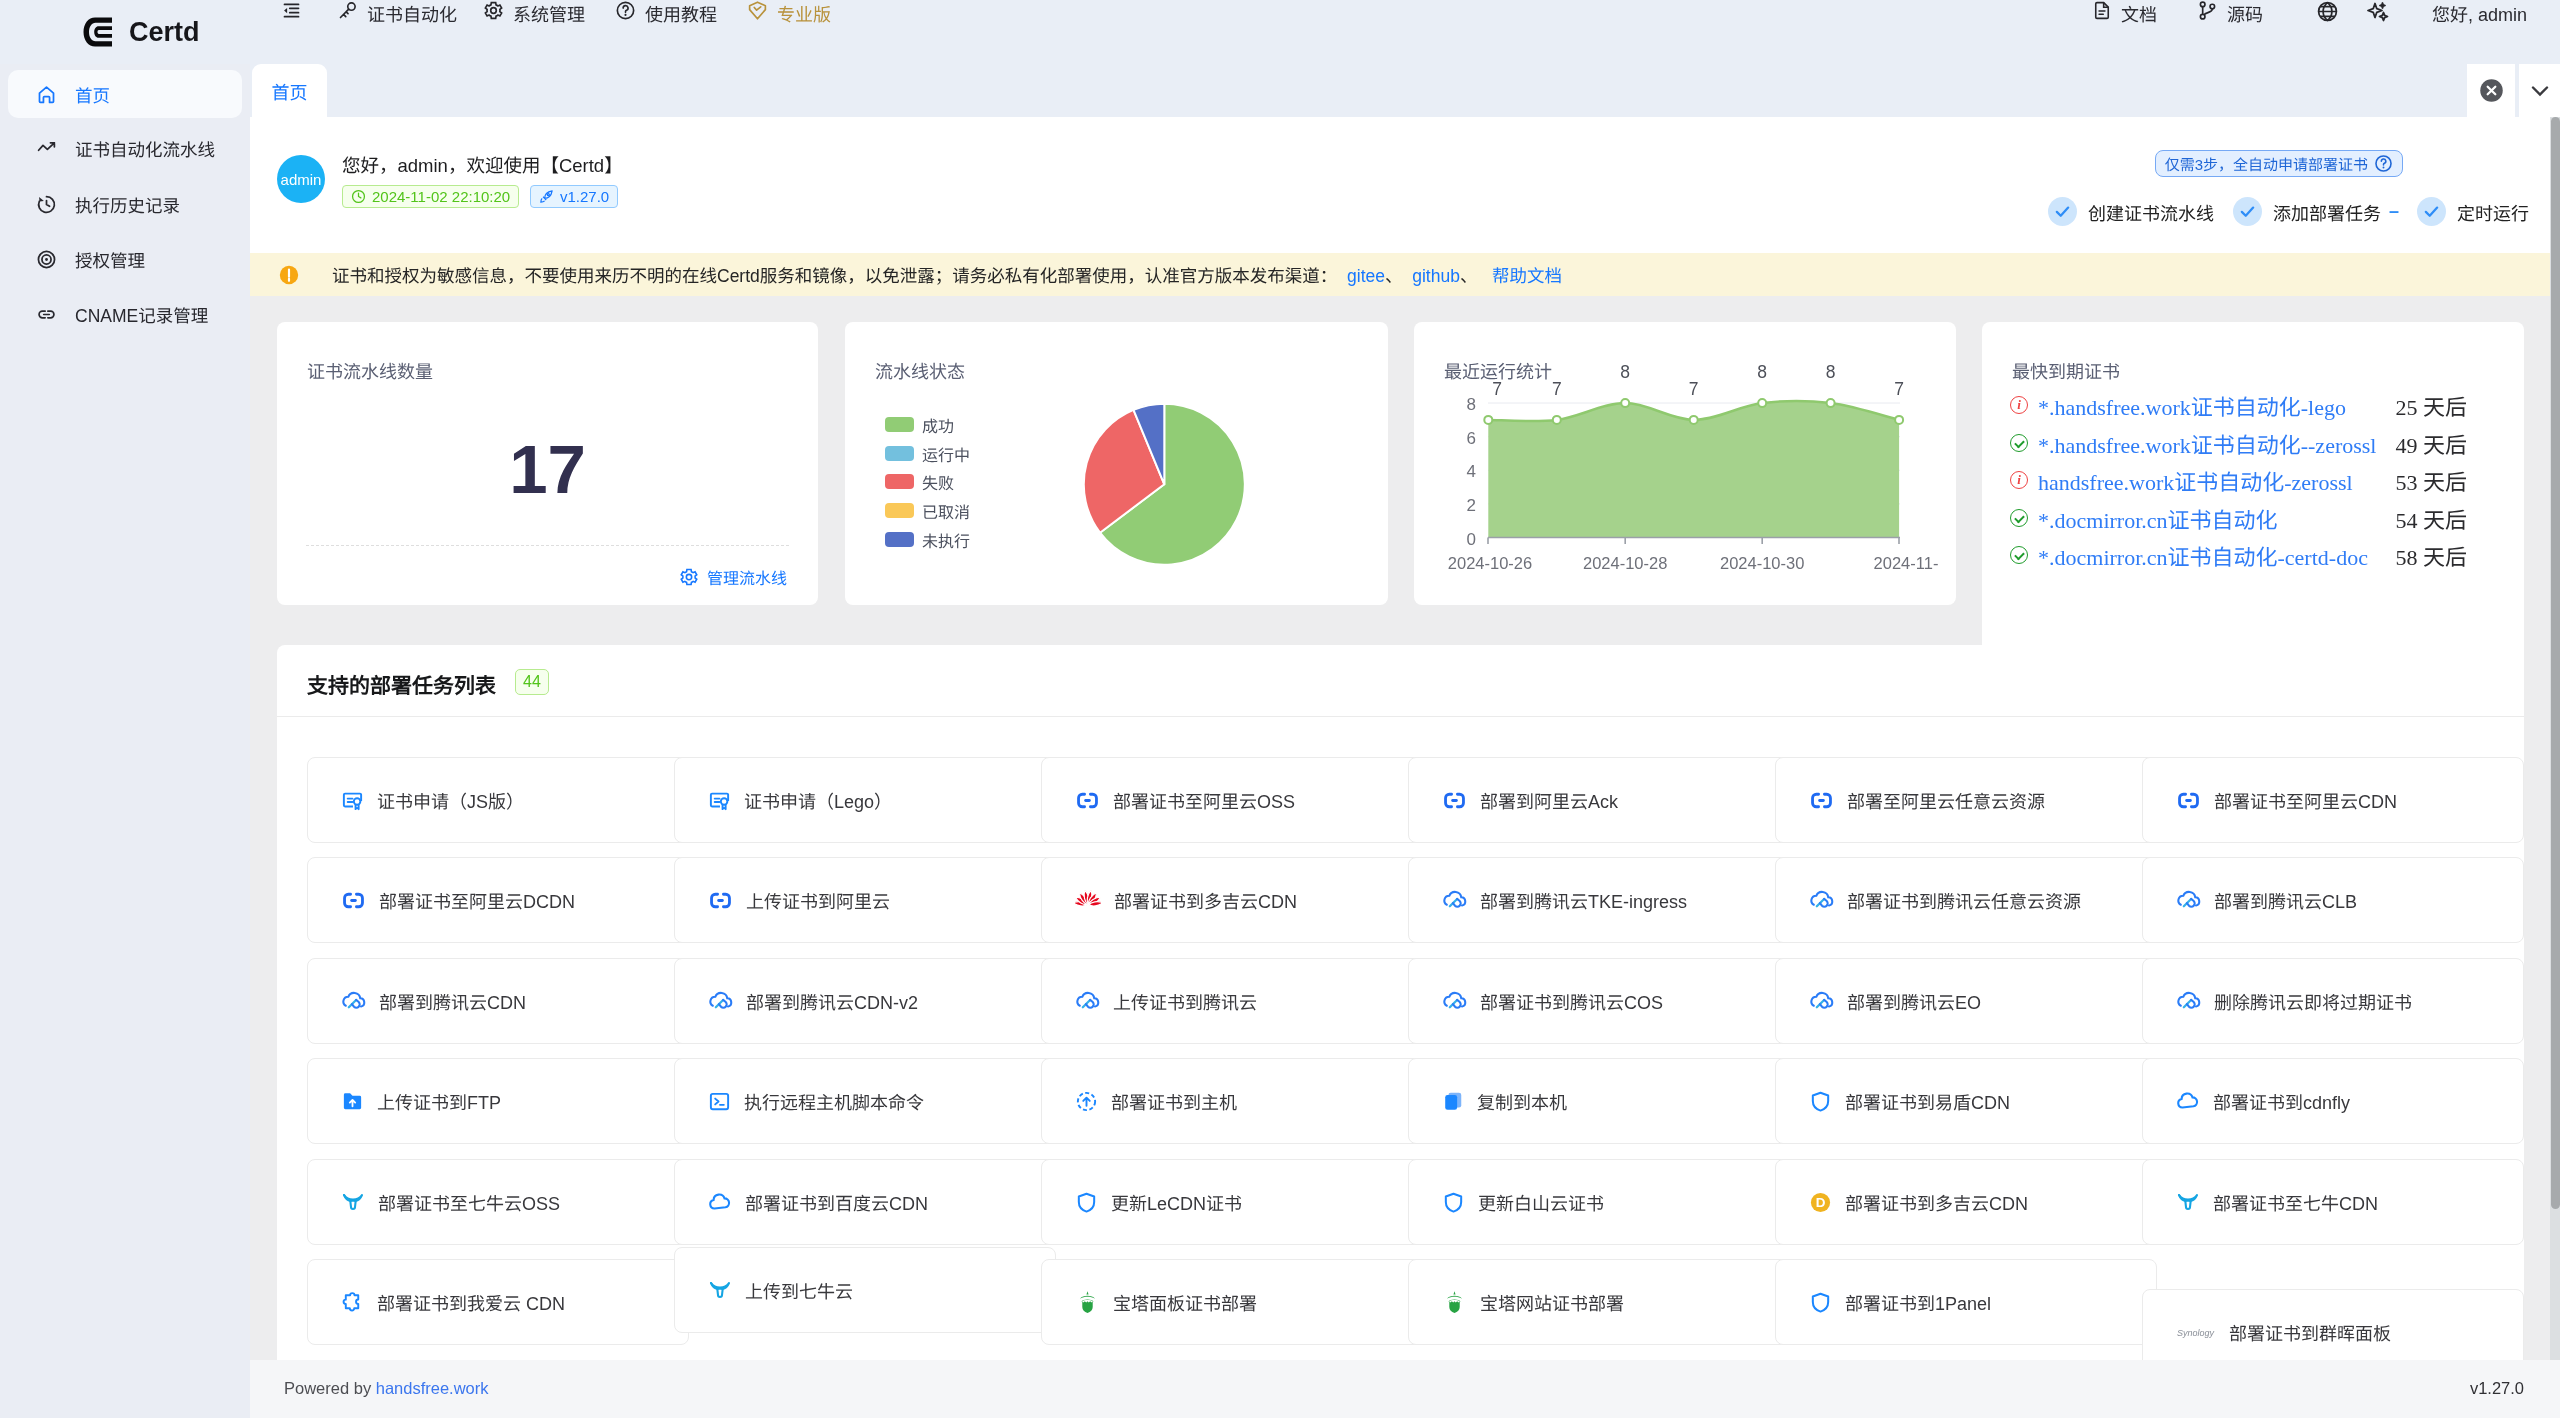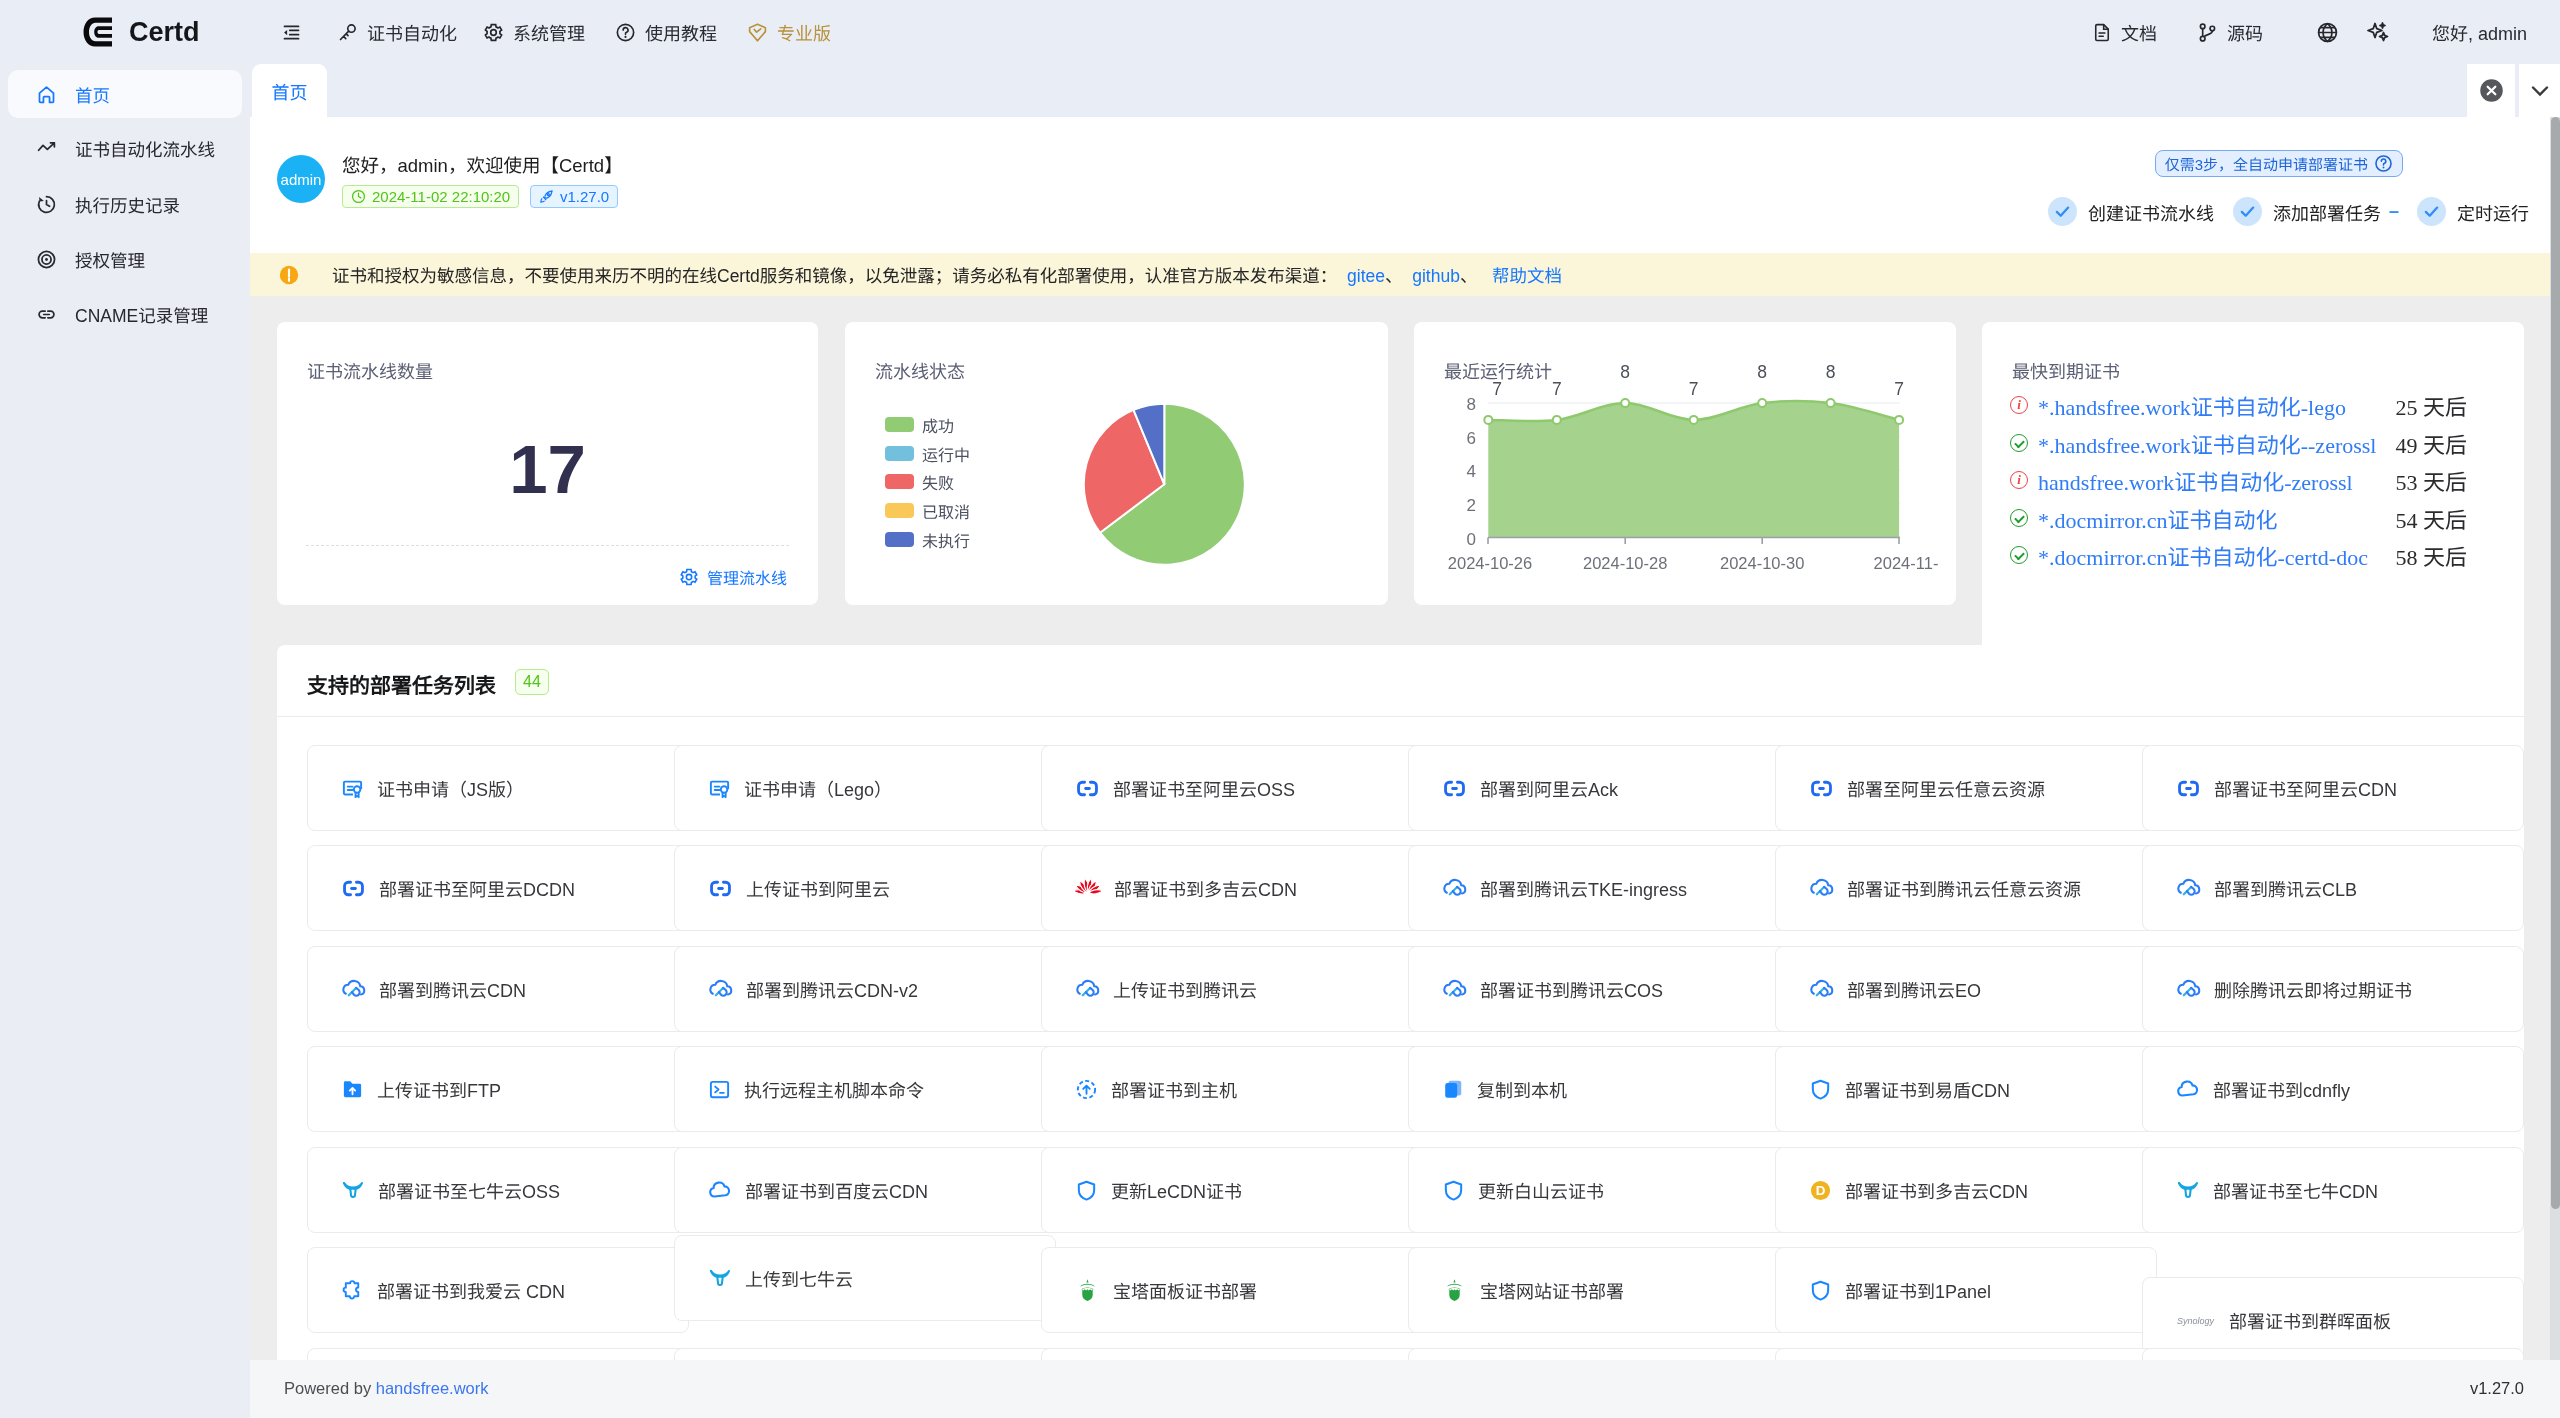--- a/index.html
+++ b/index.html
@@ -5,21 +5,21 @@
 <style>
 * { margin:0; padding:0; box-sizing:border-box; }
 html,body { width:2560px; height:1418px; overflow:hidden; }
 body { font-family:"Liberation Sans",sans-serif; background:#ededee; position:relative; color:#1f1f1f; }
 .abs { position:absolute; }
 svg { display:block; }
 
 #header { left:0; top:0; width:2560px; height:64px; background:#e9eef6; }
 #header .logo { position:absolute; left:81px; top:14px; }
 #header .brand { position:absolute; left:129px; top:17px; font-size:27px; font-weight:bold; color:#16161a; }
-.hmenu { position:absolute; top:0; height:64px; display:flex; align-items:center; gap:9px; font-size:18px; color:#2a2a30; }
+.hmenu { position:absolute; top:0; height:64px; display:flex; align-items:flex-start; gap:9px; font-size:18px; color:#2a2a30; }
 .hmenu svg { flex:none; }
 .gold { color:#b8923c; }
 
 #sidebar { left:0; top:64px; width:250px; height:1354px; background:#eaedf4; }
 .smenu { position:absolute; left:8px; width:234px; height:48px; display:flex; align-items:center; gap:18px; padding-left:28px; font-size:17.5px; color:#28282e; border-radius:10px; }
 .smenu.active { background:#f8fafd; color:#1677ff; }
 
 #tabbar { left:250px; top:64px; width:2310px; height:53px; background:#e9eef6; }
 .tab { position:absolute; left:2px; top:0; width:75px; height:53px; background:#fff; border-radius:9px 9px 0 0; display:flex; align-items:center; justify-content:center; color:#1677ff; font-size:18px; }
 .tbtn { position:absolute; top:0; height:53px; background:#fff; display:flex; align-items:center; justify-content:center; }
@@ -46,21 +46,21 @@
 .ci { width:18px; height:18px; border-radius:50%; flex:none; position:relative; }
 .ci.red { border:1.8px solid #ef4242; }
 .ci.red::after { content:"i"; position:absolute; left:0; top:0; width:100%; height:100%; display:flex; align-items:center; justify-content:center; color:#ef4242; font-size:13px; font-style:italic; font-weight:bold; }
 .ci.green { border:1.8px solid #1f9c2c; }
 .ci.green::after { content:""; position:absolute; left:4px; top:4.5px; width:7px; height:4px; border-left:2px solid #1f9c2c; border-bottom:2px solid #1f9c2c; transform:rotate(-45deg); }
 
 #taskpanel { left:277px; top:645px; width:2247px; height:773px; background:#fff; border-radius:8px 8px 0 0; }
 .ptitle { position:absolute; left:30px; top:24px; font-size:21px; font-weight:bold; color:#17181a; }
 .badge44 { position:absolute; left:238px; top:24px; height:26px; padding:0 7px; border:1px solid #b7eb8f; background:#f6ffed; color:#52c41a; font-size:16px; border-radius:5px; display:flex; align-items:center; }
 .pline { position:absolute; left:0; top:71px; width:2247px; height:1px; background:#ebebeb; }
-.tcard { position:absolute; width:382px; height:86px; background:#fff; border:1px solid #ebebeb; border-radius:8px; display:flex; align-items:center; padding-left:33px; gap:13px; font-size:18px; color:#38383c; }
+.tcard { position:absolute; width:382px; height:86px; background:#fff; border:1px solid #ebebeb; border-radius:8px; display:flex; align-items:center; padding-left:33px; gap:13px; font-size:18px; color:#38383c;margin-top:12px; }
 .tcard svg { flex:none; }
 
 #footer { left:250px; top:1360px; width:2310px; height:58px; background:#f5f6f8; font-size:16.5px; }
 #footer .pw { position:absolute; left:34px; top:19px; color:#4c4d52; }
 #footer .pw a { color:#3b76ee; text-decoration:none; }
 #footer .ver { position:absolute; right:36px; top:19px; color:#303034; }
 </style>
 </head>
 <body>
 <div id="header" class="abs">

